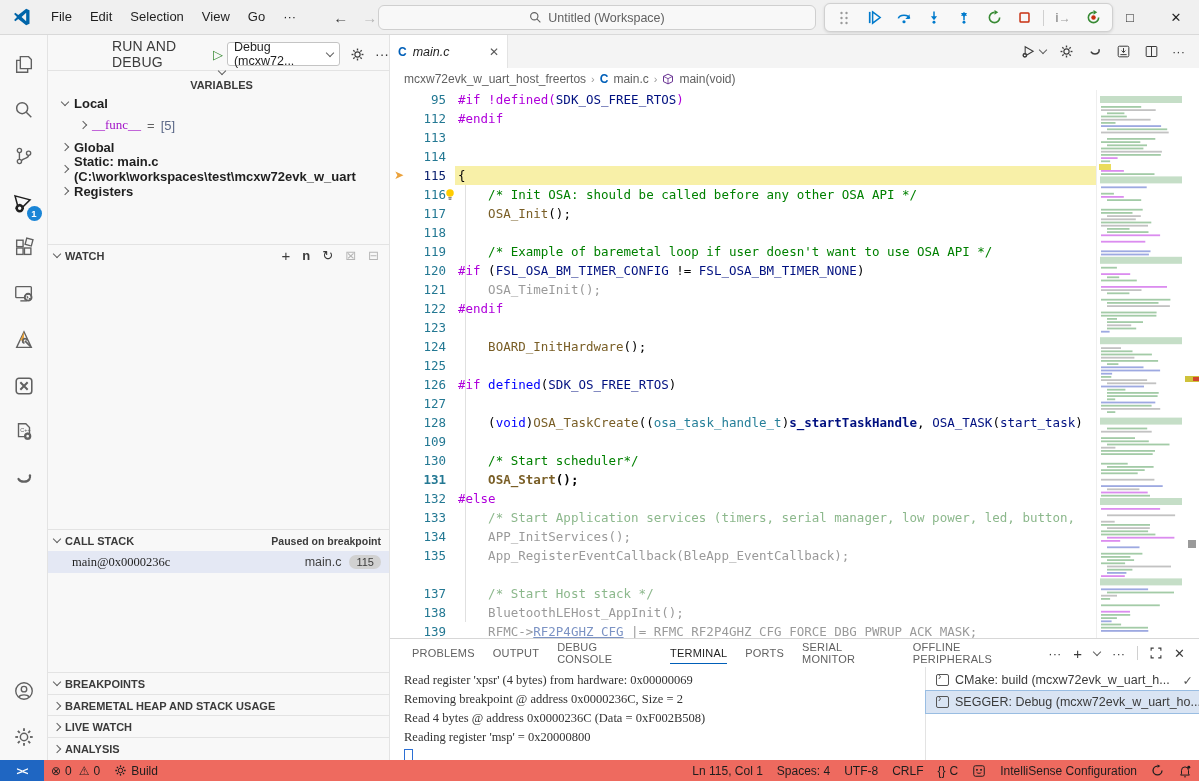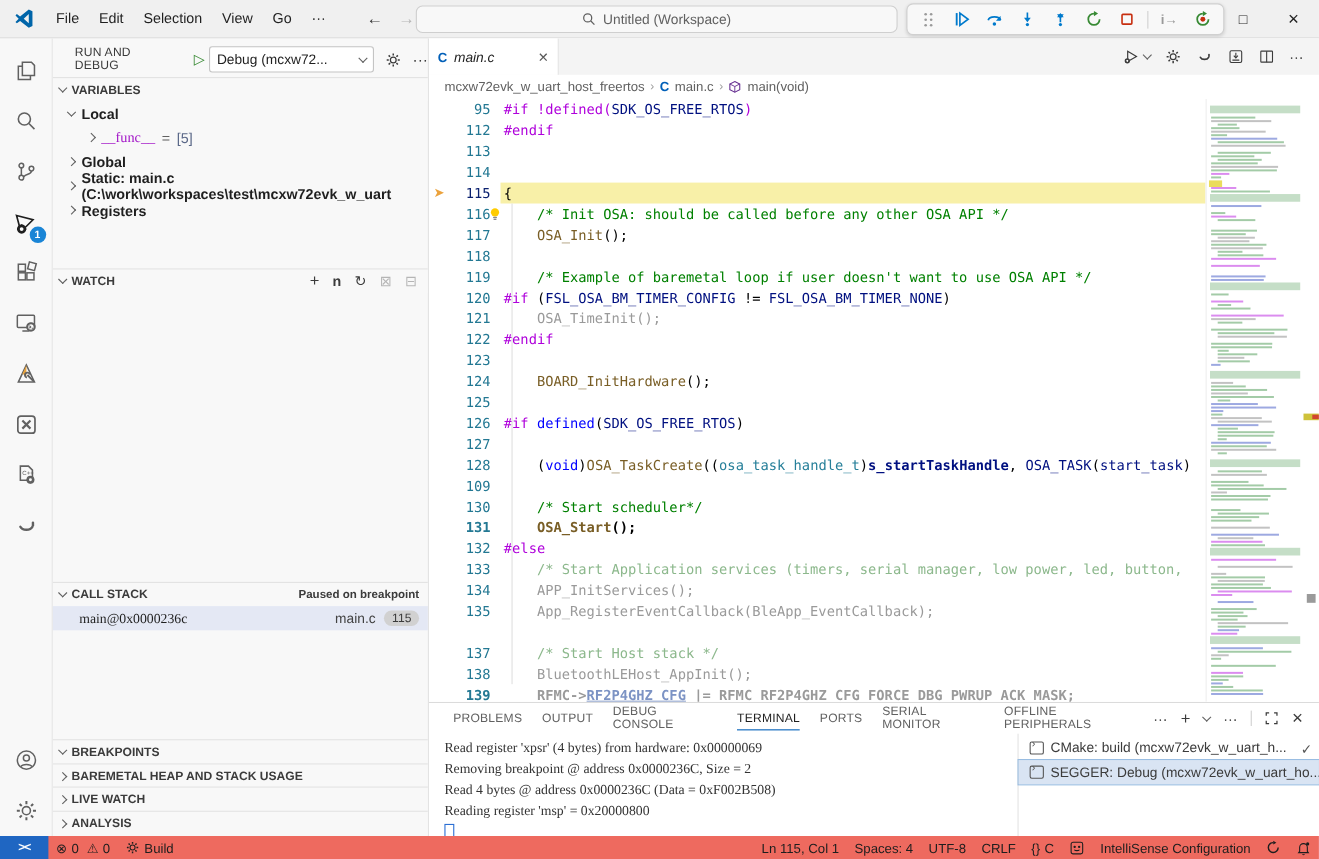--- a/index.html
+++ b/index.html
@@ -27,21 +27,21 @@
   .activitybar { width:48px; height:100%; background:#f8f8f8; border-right:1px solid #e3e3e3; display:flex; flex-direction:column; align-items:center; padding-top:6px; flex:none; }
   .ab-item { width:40px; height:46px; display:flex; align-items:center; justify-content:center; position:relative; color:#616161; }
   .ab-item.active { color:#1f1f1f; }
   .ab-spacer { flex:1; }
   .ab-badge { position:absolute; right:2px; bottom:4px; min-width:15px; height:15px; border-radius:8px; background:#1a85d6; color:#fff; font-size:9.5px; font-weight:bold; display:flex; align-items:center; justify-content:center; }
 
   
   .sidebar { width:342px; height:100%; background:#f8f8f8; border-right:1px solid #e3e3e3; position:relative; flex:none; font-size:13px; overflow:hidden; }
   .sb-abs { position:absolute; left:0; right:0; }
   .debugbar { top:5px; height:28px; display:flex; align-items:center; padding-left:20px; }
-  .sb-title { font-size:11px; color:#3b3b3b; letter-spacing:.2px; }
+  .sb-title { font-size:14px; color:#3b3b3b; letter-spacing:.2px;margin-left:44px; }
   .start-btn { margin-left:14px; color:#388a34; font-size:13px; }
   .config-select { margin-left:4px; width:150px; height:24px; border:1px solid #c4c4c4; background:#fff; border-radius:3px; display:flex; align-items:center; padding:0 6px; font-size:12.5px; color:#1f1f1f; justify-content:space-between; }
   .sb-iconbtn { margin-left:10px; color:#3b3b3b; font-size:14px; }
   .sect-header { height:22px; display:flex; align-items:center; padding-left:6px; border-top:1px solid #e3e3e3; font-weight:bold; font-size:11px; color:#3b3b3b; gap:5px; background:#f8f8f8; }
   .chev { display:inline-block; width:6px; height:6px; border-right:1.3px solid #616161; border-bottom:1.3px solid #616161; flex:none; }
   .chev.down { transform:rotate(45deg); margin-top:-3px; }
   .chev.right { transform:rotate(-45deg); }
   .tree-row { height:22px; display:flex; align-items:center; gap:6px; color:#1f1f1f; }
   .tree-row .bold { font-weight:bold; }
   .var-name { color:#a315c8; }
@@ -331,21 +331,21 @@
               <line x1="5.3" y1="5.3" x2="7.4" y2="7.4"></line>
               <line x1="16.6" y1="16.6" x2="18.7" y2="18.7"></line>
               <line x1="5.3" y1="18.7" x2="7.4" y2="16.6"></line>
               <line x1="16.6" y1="7.4" x2="18.7" y2="5.3"></line>
             </g>
           </svg>
       </span>
       <span class="sb-iconbtn">···</span>
     </div>
 
-    <div class="sb-abs sect-header" style="top:35px;">
+    <div class="sb-abs sect-header" style="top:35px;flex-direction:column;">
       <span class="chev down"></span>
         <span>VARIABLES</span>
     </div>
     <div class="sb-abs" style="top:57px;" id="variables-rows">
         <div class="tree-row" style="padding-left: 14px;">
           <span class="chev down"></span>
           <span class="bold">Local</span>
         </div>
         <div class="tree-row" style="padding-left: 32px;">
           <span class="chev right"></span>
@@ -505,21 +505,21 @@
         <div class="code-line" style="top: 323px;"><span class="gutter">128</span><span class="ctext"><span class="tx">    (</span><span class="kw">void</span><span class="tx">)</span><span class="fn">OSA_TaskCreate</span><span class="tx">((</span><span class="ty">osa_task_handle_t</span><span class="tx">)</span><span class="idb">s_startTaskHandle</span><span class="tx">, </span><span class="id">OSA_TASK</span><span class="tx">(</span><span class="id">start_task</span><span class="tx">)</span></span></div>
         <div class="code-line" style="top: 342px;"><span class="gutter">109</span><span class="ctext"></span></div>
         <div class="code-line" style="top: 361px;"><span class="gutter">130</span><span class="ctext"><span class="cm">    /* Start scheduler*/</span></span></div>
         <div class="code-line" style="top: 380px; font-weight: bold;"><span class="gutter">131</span><span class="ctext"><span class="tx">    </span><span class="fn">OSA_Start</span><span class="tx">();</span></span></div>
         <div class="code-line" style="top: 399px;"><span class="gutter">132</span><span class="ctext"><span class="pp">#else</span></span></div>
         <div class="code-line" style="top: 418px;"><span class="gutter">133</span><span class="ctext"><span class="dcm">    /* Start Application services (timers, serial manager, low power, led, button,</span></span></div>
         <div class="code-line" style="top: 437px;"><span class="gutter">134</span><span class="ctext"><span class="dim">    APP_InitServices();</span></span></div>
         <div class="code-line" style="top: 456px;"><span class="gutter">135</span><span class="ctext"><span class="dim">    App_RegisterEventCallback(BleApp_EventCallback);</span></span></div>
         <div class="code-line" style="top: 494px;"><span class="gutter">137</span><span class="ctext"><span class="dcm">    /* Start Host stack */</span></span></div>
         <div class="code-line" style="top: 513px;"><span class="gutter">138</span><span class="ctext"><span class="dim">    BluetoothLEHost_AppInit();</span></span></div>
-        <div class="code-line" style="top: 532px; font-weight: bold;"><span class="gutter">139</span><span class="ctext"><span class="dim">    RFMC-&gt;</span><span class="dimb">RF2P4GHZ_CFG</span><span class="dim"> |= RFMC_RF2P4GHZ_CFG_FORCE_DBG_PWRUP_ACK_MASK;</span></span></div>
+        <div class="code-line" style="top: 532px;"><span class="gutter">139</span><span class="ctext"><span class="dim">    RFMC-&gt;</span><span class="dimb">RF2P4GHZ_CFG</span><span class="dim"> |= RFMC_RF2P4GHZ_CFG_FORCE_DBG_PWRUP_ACK_MASK;</span></span></div>
         <div class="indent-guide" style="top: 95px; height: 437px;"></div>
         <div class="minimap" id="minimap">
           <svg width="86" height="548" xmlns="http://www.w3.org/2000/svg">
             <rect x="1" y="6" width="82" height="7" fill="#58a15e" opacity="0.35"></rect>
             <rect x="2" y="16.0" width="40.2" height="1.8" fill="#58a15e" opacity="0.55"></rect>
             <rect x="2" y="19.2" width="54.7" height="1.8" fill="#777777" opacity="0.45"></rect>
             <rect x="8" y="22.4" width="17.4" height="1.8" fill="#58a15e" opacity="0.55"></rect>
             <rect x="2" y="25.6" width="25.8" height="1.8" fill="#58a15e" opacity="0.55"></rect>
             <rect x="2" y="28.8" width="49.6" height="1.8" fill="#777777" opacity="0.45"></rect>
             <rect x="2" y="32.0" width="14.5" height="1.8" fill="#58a15e" opacity="0.55"></rect>

